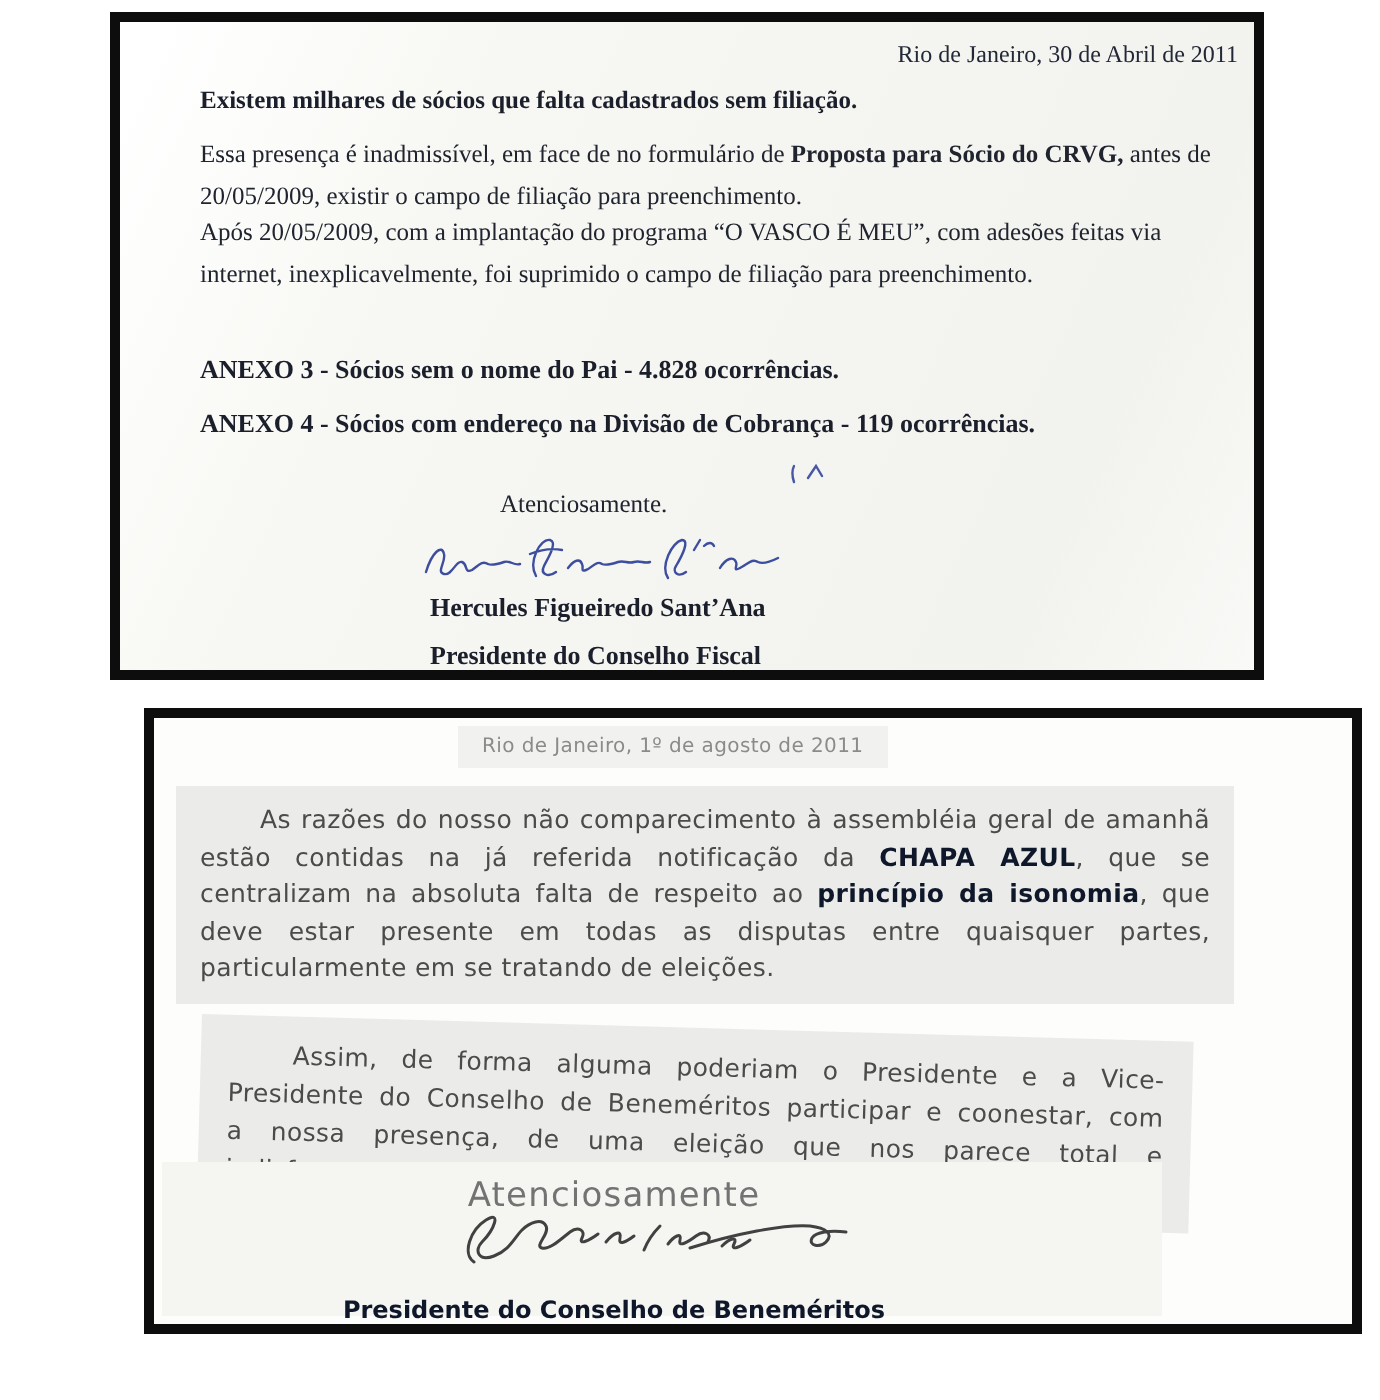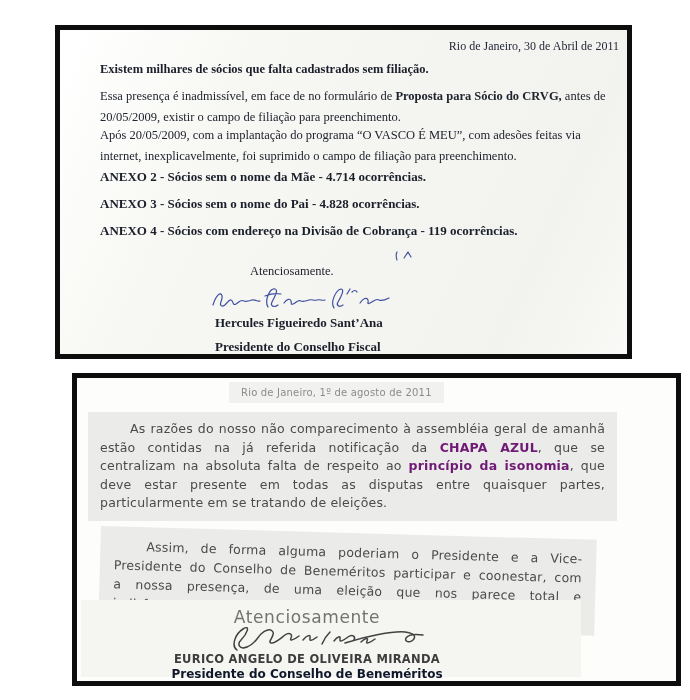--- a/index.html
+++ b/index.html
@@ -2,21 +2,21 @@
 <html><head>
 <meta charset="utf-8">
 <style>
   html,body{margin:0;padding:0;}
   body{
     width:690px;height:700px;position:relative;background:#ffffff;
     font-family:"Liberation Serif", serif;
     -webkit-font-smoothing:antialiased;
   }
   .frame{
-    position:absolute;box-sizing:border-box;border:5px solid #0d0d0d;background:#ffffff;margin-top:19px;
+    position:absolute;box-sizing:border-box;border:5px solid #0d0d0d;background:#ffffff;
   }
   #doc1{
     left:55px;top:6px;width:577px;height:334px;
     background:linear-gradient(115deg,#ffffff 3%,#f7f7f3 28%,#f2f2ee 82%,#f9f9f7 100%);
   }
   #doc2{
     left:72px;top:354px;width:609px;height:313px;
     background:#fdfdfc;
     font-family:"DejaVu Sans", sans-serif;
   }
@@ -36,21 +36,21 @@
 
   .d2{position:absolute;color:#4c4c4c;}
   #d2-date{
     left:152px;top:4px;background:#f1f1ef;color:#8b8b8b;
     font-size:10px;letter-spacing:0.2px;padding:5px 12px;white-space:nowrap;
   }
   .d2-block{
     background:#ebebe9;color:#4b4b4b;font-size:12.5px;line-height:18.5px;
     text-align:justify;letter-spacing:0.2px;
   }
-  .d2-block b{color:#701a75;}
+  .d2-block b{color:#0f172a;}
   #d2-p1{left:11px;top:34px;width:505px;padding:8px 12px;text-indent:30px;}
   #d2-p2{
     left:24px;top:148px;width:468px;padding:10px 14px;text-indent:32px;
     line-height:19px;transform:rotate(1.6deg);transform-origin:0 0;word-spacing:2px;
   }
   #d2-bottom{
     position:absolute;left:4px;top:222px;width:500px;height:77px;background:#f5f5f2;
   }
   #d2-closing{left:0;top:229px;width:460px;text-align:center;font-size:17px;letter-spacing:0.6px;color:#737373;}
   #d2-sig{position:absolute;left:150px;top:244px;}
@@ -63,21 +63,20 @@
 
 <div id="doc1" class="frame">
   <div id="d1-date" class="d1">Rio de Janeiro, 30 de Abril de 2011</div>
 
   <div id="d1-p1" class="d1 b">Existem milhares de sócios que falta cadastrados sem filiação.</div>
 
   <div id="d1-p2" class="d1"><span>Essa presença é inadmissível, em face de no formulário de </span><b>Proposta para Sócio do CRVG,</b><span> antes de 20/05/2009, existir o campo de filiação para preenchimento.</span></div>
 
   <div id="d1-p3" class="d1">Após 20/05/2009, com a implantação do programa “O VASCO É MEU”, com adesões feitas via internet, inexplicavelmente, foi suprimido o campo de filiação para preenchimento.</div>
 
-  <div id="d1-a0" class="d1 anexo">ANEXO 2 - Sócios sem o nome da Mãe -  4.714 ocorrências.</div>
   <div id="d1-a1" class="d1 anexo">ANEXO 3 - Sócios sem o nome do Pai - 4.828 ocorrências.</div>
   <div id="d1-a2" class="d1 anexo">ANEXO 4 - Sócios com endereço na Divisão de Cobrança - 119 ocorrências.</div>
 
   <span id="d1-mark">
     <svg width="24" height="15" viewBox="0 0 24 15">
       <path d="M5 12 C4 9 4 6 5 4" stroke="#4757a6" stroke-width="1.2" fill="none" stroke-linecap="round"></path>
       <path d="M12 10 L16 4 L19 9" stroke="#4757a6" stroke-width="1.2" fill="none" stroke-linecap="round"></path>
     </svg>
   </span>
 
@@ -114,15 +113,14 @@
     <svg width="210" height="36" viewBox="0 0 210 36">
       <g stroke="#414141" stroke-width="1.5" fill="none" stroke-linecap="round">
         <path d="M10 28 C4 24 8 12 16 7 C24 2 20 12 14 18 C10 22 12 28 20 25 C28 22 30 16 34 12 C38 8 44 6 46 10 C48 14 40 20 44 21 C48 22 54 16 58 13 C62 10 66 12 64 16 C62 20 68 17 72 14"></path>
         <path d="M76 18 C80 13 84 12 83 16 C82 20 86 18 90 15 M95 22 C97 17 100 13 103 10 M107 19 C110 15 114 13 113 17 C112 21 117 18 121 15 C125 12 129 14 127 18"></path>
         <path d="M134 20 C138 16 142 15 140 19 C138 23 144 20 148 17"></path>
         <path d="M118 21 C140 14 165 9 178 10 C186 11 190 14 186 18 C183 21 177 20 179 16 C181 13 188 12 196 13"></path>
       </g>
     </svg>
   </span>
 
-  <div id="d2-name" class="d2">EURICO ANGELO DE OLIVEIRA MIRANDA</div>
   <div id="d2-title" class="d2">Presidente do Conselho de Beneméritos</div>
 </div>
 
 </body></html>

